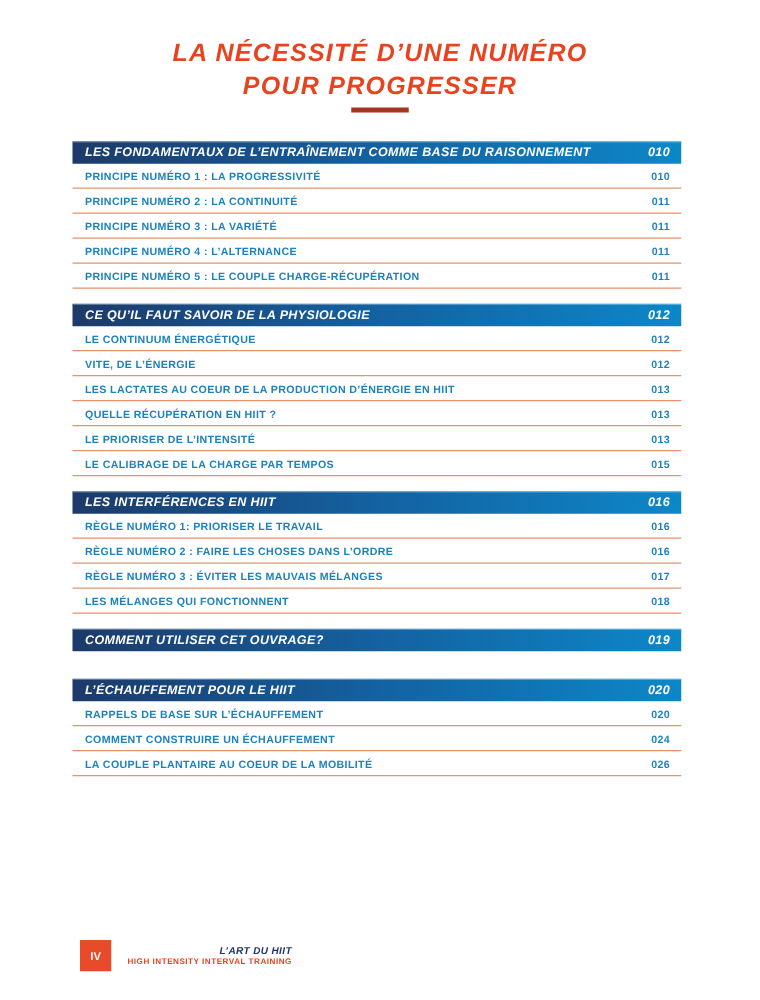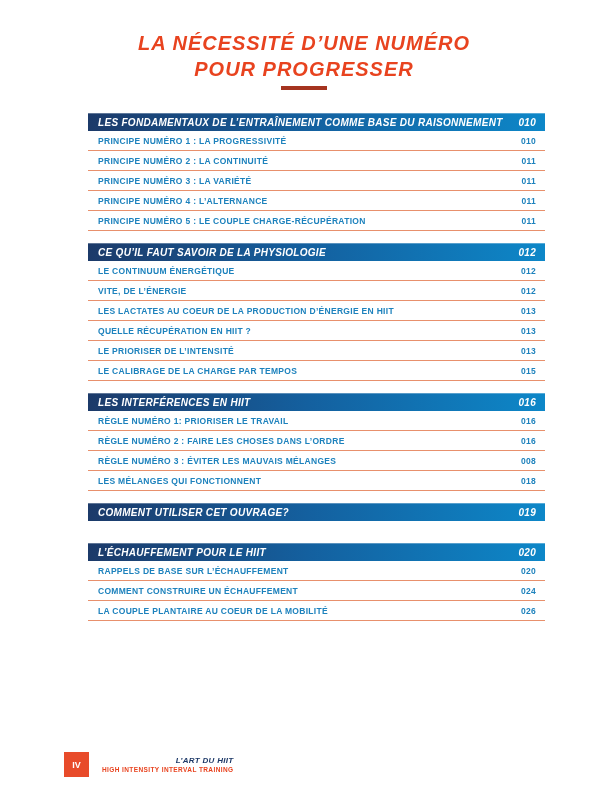--- a/index.html
+++ b/index.html
@@ -30,21 +30,21 @@
       -2px -2px 0 var(--sommaire_outline), 2px -2px 0 var(--sommaire_outline),
       -2px 2px 0 var(--sommaire_outline), 3px 3px 0 var(--sommaire_outline),
        4px 4px 0 var(--sommaire_outline);
   }
   .intro{margin-top:30px;text-align:center;}
   .intro-line{
     color:var(--accent_red);font-weight:bold;font-style:italic;
     font-size:20px;line-height:26px;letter-spacing:1px;
   }
   .intro-underline{width:46px;height:4px;background:var(--underline_red);margin:4px auto 0;}
-  .toc{margin-top:23px;padding:0 63px 0 88px;}
+  .toc{margin-top:23px;padding:0 63px 0 58px;}
   .section{margin-bottom:12px;}
   .section.standalone{margin-bottom:22px;}
   .section-bar{
     height:18px;display:flex;align-items:center;justify-content:space-between;
     background:linear-gradient(90deg,var(--navy) 0%,#14609f 48%,var(--bright_blue) 100%);
     box-shadow:inset 0 1px 0 rgba(255,255,255,0.30);
     color:#ffffff;font-weight:bold;font-style:italic;
     font-size:10px;letter-spacing:0.3px;
     padding:0 9px 0 10px;
   }
@@ -170,21 +170,21 @@
     <span class="row-page">016</span>
   </div>
 
   <div class="row">
     <span class="row-label">RÈGLE NUMÉRO 2 : FAIRE LES CHOSES DANS L’ORDRE</span>
     <span class="row-page">016</span>
   </div>
 
   <div class="row">
     <span class="row-label">RÈGLE NUMÉRO 3 : ÉVITER LES MAUVAIS MÉLANGES</span>
-    <span class="row-page">008</span>
+    <span class="row-page">017</span>
   </div>
 
   <div class="row">
     <span class="row-label">LES MÉLANGES QUI FONCTIONNENT</span>
     <span class="row-page">018</span>
   </div>
 </div>
   </section>
 
   <section class="section standalone">

